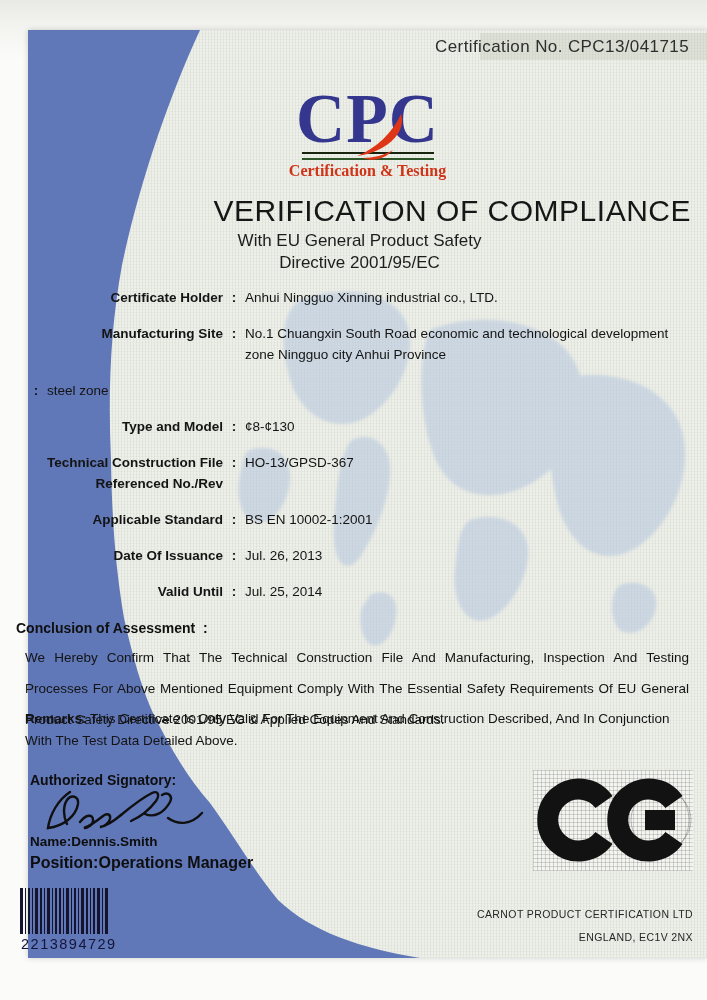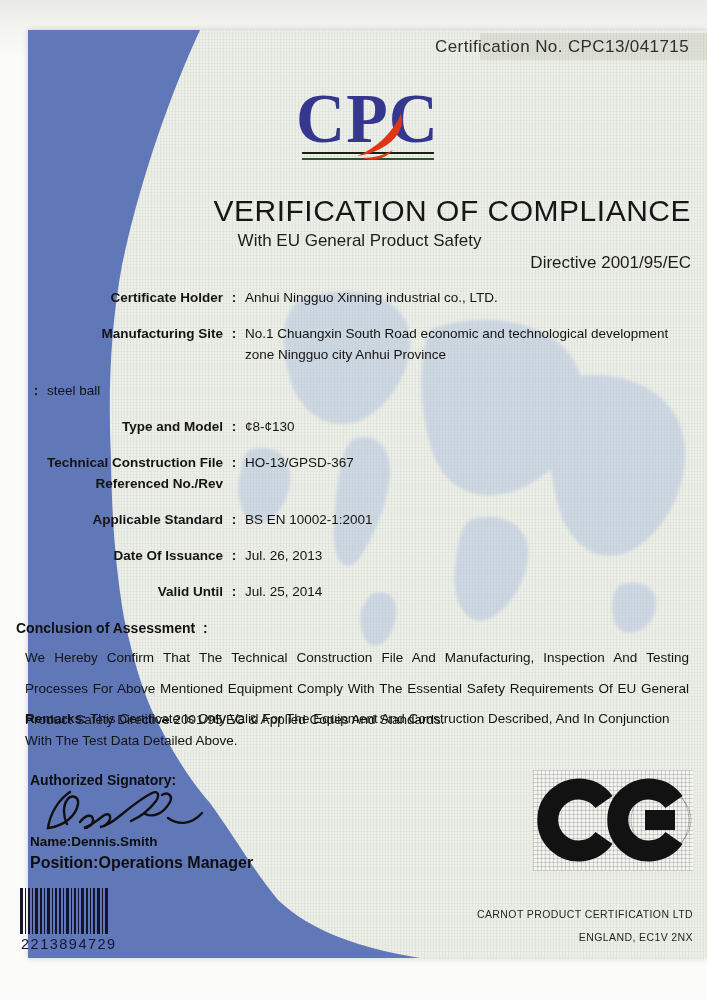--- a/index.html
+++ b/index.html
@@ -18,21 +18,21 @@
   
   .logo{position:absolute;left:28px;right:0;top:86px;text-align:center;}
   .logo-text{font-family:"Liberation Serif","DejaVu Serif",serif;font-weight:bold;font-size:68px;line-height:64px;color:#34378d;letter-spacing:1px;display:inline-block;transform:scaleY(1.04);}
   .logo-wrap{position:relative;display:inline-block;}
   .swoosh{position:absolute;right:34px;top:26px;width:56px;height:50px;}
   .logo-rule{width:132px;margin:2px auto 2px;height:4px;border-top:2px solid #15230f;border-bottom:2px solid #2c5426;}
   .logo-tag{font-family:"Liberation Serif","DejaVu Serif",serif;font-weight:bold;font-size:16px;color:#d03418;}
   
   .title{position:absolute;left:28px;right:16px;top:194px;text-align:right;font-size:30px;color:#161616;letter-spacing:0.5px;}
   .sub1{position:absolute;left:28px;right:16px;top:231px;text-align:center;font-size:17px;color:#1d1d1d;}
-  .sub2{position:absolute;left:28px;right:16px;top:253px;text-align:right;font-size:17px;color:#1d1d1d;}
+  .sub2{position:absolute;left:28px;right:16px;top:253px;text-align:center;font-size:17px;color:#1d1d1d;}
   
   .fields{position:absolute;left:25px;right:10px;top:287px;font-size:13.5px;color:#141414;}
   .row{display:flex;margin-bottom:15px;line-height:21px;}
   .row .lbl{width:198px;text-align:right;font-weight:bold;}
   .row .col{width:22px;text-align:center;font-weight:bold;}
   .row .val{flex:1;max-width:462px;}
   
   .concl-h{position:absolute;left:16px;top:620px;font-size:14px;font-weight:bold;color:#101010;}
   .concl-b{position:absolute;left:25px;right:18px;top:642px;font-size:13.5px;line-height:31px;text-align:justify;color:#141414;}
   .remarks{position:absolute;left:25px;right:18px;top:708px;font-size:13.5px;line-height:22px;color:#141414;}
@@ -85,40 +85,41 @@
 
 <div class="logo">
   <div class="logo-wrap">
     <span class="logo-text">CPC</span>
     <svg class="swoosh" viewBox="0 0 56 50">
       <path d="M52,2 C44,20 28,36 8,44 C24,42 42,34 50,20 C53,14 54,8 52,2 Z" fill="#df3517"></path>
       <path d="M14,46 C24,50 36,47 44,38 C36,43 24,46 14,46 Z" fill="#df3517"></path>
     </svg>
   </div>
   <div class="logo-rule"></div>
+  <div class="logo-tag">Certification &amp; Testing</div>
 </div>
 
 <div class="title">VERIFICATION OF COMPLIANCE</div>
 <div class="sub1">With EU General Product Safety</div>
 <div class="sub2">Directive 2001/95/EC</div>
 
 <div class="fields">
   <div class="row">
     <span class="lbl">Certificate Holder</span>
     <span class="col">:</span>
     <span class="val">Anhui Ningguo Xinning industrial co., LTD.</span>
   </div>
   <div class="row">
     <span class="lbl">Manufacturing Site</span>
     <span class="col">:</span>
     <span class="val">No.1 Chuangxin South Road  economic and technological development zone  Ningguo city Anhui Province</span>
   </div>
   <div class="row">
     <span class="col">:</span>
-    <span class="val">steel ball</span>
+    <span class="val">steel zone</span>
   </div>
   <div class="row">
     <span class="lbl">Type and Model</span>
     <span class="col">:</span>
     <span class="val">¢8-¢130</span>
   </div>
   <div class="row">
     <span class="lbl">Technical Construction File Referenced No./Rev</span>
     <span class="col">:</span>
     <span class="val">HO-13/GPSD-367</span>

